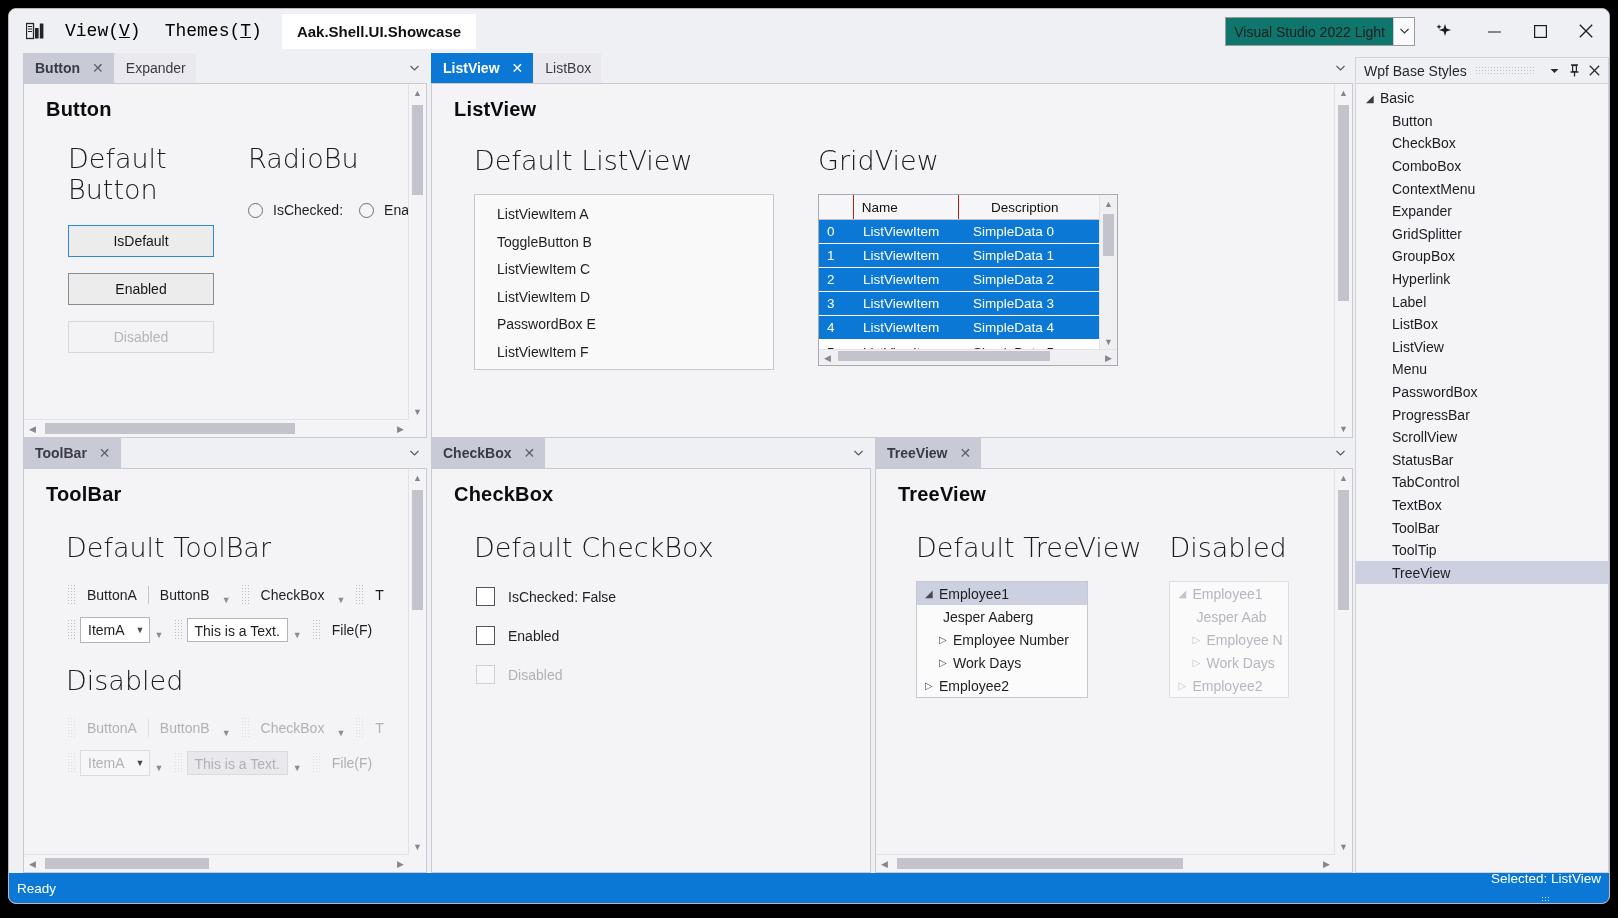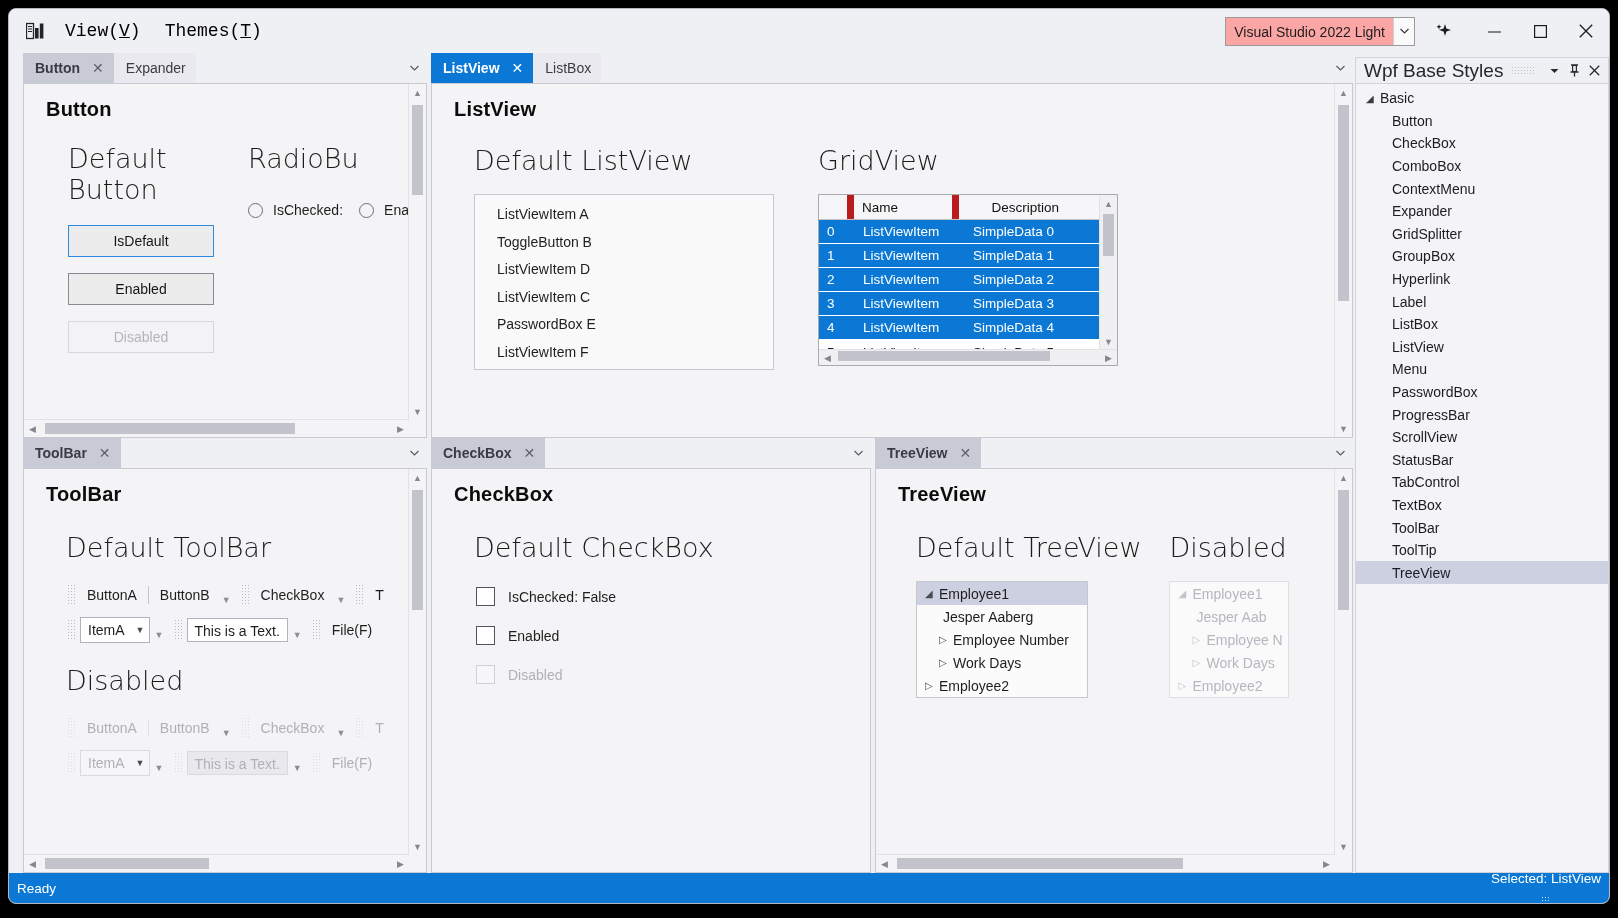--- a/index.html
+++ b/index.html
@@ -28,21 +28,21 @@
   .menu-item{
     padding:6px 12px;font-size:18px;color:#000000;cursor:default;font-family:Liberation Mono, monospace;
   }
   .menu-item .ul{text-decoration:underline;}
   #apptitle{
     margin-left:8px;background:#ffffff;font-weight:bold;font-size:15px;
     padding:8px 14px;color:#111;border:1px solid #ffffff;
   }
   #tb-right{margin-left:auto;display:flex;align-items:center;height:100%;}
   .theme-combo{
-    display:flex;align-items:stretch;border:1px solid #9a9a9a;background:#fca5a5;height:27px;
+    display:flex;align-items:stretch;border:1px solid #9a9a9a;background:#0f766e;height:27px;
     font-size:14px;
   }
   .theme-combo .tc-text{padding:3px 8px 0 8px;white-space:nowrap;line-height:22px;}
   .theme-combo .tc-arrow{
     width:20px;border-left:1px solid #cfcfcf;display:flex;align-items:center;justify-content:center;
     background:#fafafa;
   }
   .tb-btn{
     width:46px;height:44px;display:flex;align-items:center;justify-content:center;
     font-size:15px;color:#1b1b1b;
@@ -120,21 +120,21 @@
     padding:6px 0 0 12px;font-size:14px;
   }
   .lv-box .lvi{padding:2px 0 2px 10px;line-height:1.68;}
   
   .gv{
     border:1px solid #a9a9b2;background:#fff;box-sizing:border-box;position:relative;
     font-size:13px;overflow:hidden;
   }
   .gv-head{display:flex;height:24px;background:#f6f6f8;border-bottom:1px solid #c2c2ca;}
   .gv-head div{
-    display:flex;align-items:center;padding-left:8px;border-right:7px solid #b91c1c;
+    display:flex;align-items:center;padding-left:8px;border-right:1px solid #b91c1c;
     box-sizing:border-box;font-size:13.5px;color:#111;
   }
   .gv-row{display:flex;height:24px;align-items:center;box-sizing:border-box;}
   .gv-row.sel{background:#0a78d4;color:#fff;border-bottom:1px solid #ffffff;}
   .gv-row div{padding-left:8px;box-sizing:border-box;font-size:13.5px;white-space:nowrap;overflow:hidden;}
   .c0{width:36px;}
   .c1{width:110px;}
   .c2{width:140px;}
   
   .tv{
@@ -166,21 +166,21 @@
   .dis .grip{background-image:radial-gradient(#dcdce3 38%,transparent 40%);}
   
   #rightpane{
     flex:0 0 254px;display:flex;flex-direction:column;min-height:0;
     background:#eff0f3;box-sizing:border-box;padding-top:4px;
   }
   #rp-head{
     height:26px;flex:0 0 26px;display:flex;align-items:center;background:#eff0f3;
     border:1px solid #d2d2da;border-bottom:none;box-sizing:border-box;padding:0 4px 0 8px;
   }
-  #rp-title{font-size:19px;color:#262630;}
+  #rp-title{font-size:14px;color:#262630;}
   #rp-grip{flex:1 1 auto;height:9px;margin:0 8px;
     background-image:radial-gradient(#c0c0ca 38%,transparent 40%);background-size:3px 3px;}
   .rp-btn{width:20px;height:22px;display:flex;align-items:center;justify-content:center;font-size:11px;color:#33333c;}
   #rp-body{
     flex:1 1 auto;min-height:0;background:#f4f4f6;border:1px solid #d2d2da;box-sizing:border-box;
     overflow:hidden;padding-top:3px;font-size:14px;
   }
   .rp-node{height:22.6px;display:flex;align-items:center;padding-left:10px;color:#1b1b24;}
   .rp-node.child{padding-left:36px;}
   .rp-node.sel{background:#ccd0e0;}
@@ -205,20 +205,21 @@
         <rect x="0.5" y="1.5" width="7" height="15" fill="none" stroke="#23232b" stroke-width="1.3"></rect>
         <line x1="2" y1="4.5" x2="6" y2="4.5" stroke="#23232b" stroke-width="1.1"></line>
         <line x1="2" y1="7" x2="6" y2="7" stroke="#23232b" stroke-width="1.1"></line>
         <line x1="2" y1="9.5" x2="6" y2="9.5" stroke="#23232b" stroke-width="1.1"></line>
         <rect x="9" y="6" width="3.6" height="10.5" fill="#23232b"></rect>
         <rect x="13.8" y="1.5" width="3.6" height="15" fill="#23232b"></rect>
       </svg>
     </div>
     <div class="menu-item">View(<span class="ul">V</span>)</div>
     <div class="menu-item">Themes(<span class="ul">T</span>)</div>
+    <div id="apptitle">Aak.Shell.UI.Showcase</div>
 
     <div id="tb-right">
       <div class="theme-combo">
         <div class="tc-text">Visual Studio 2022 Light</div>
         <div class="tc-arrow">
           <svg width="9" height="6" viewBox="0 0 9 6">
               <path d="M0.5 1 L4.5 5 L8.5 1" fill="none" stroke="#3a3a44" stroke-width="1.2"></path>
             </svg>
         </div>
       </div>
@@ -338,22 +339,22 @@
           <div class="pane-body">
             <div class="pane-content">
               <div class="pane-h1">ListView</div>
 
               <div style="display:flex;gap:44px;margin-top:24px;padding-left:20px;">
                 <div>
                   <div class="pane-h2">Default ListView</div>
                   <div class="lv-box" style="width:300px;height:176px;margin-top:18px;">
                     <div class="lvi">ListViewItem A</div>
                     <div class="lvi">ToggleButton B</div>
+                    <div class="lvi">ListViewItem C</div>
                     <div class="lvi">ListViewItem D</div>
-                    <div class="lvi">ListViewItem C</div>
                     <div class="lvi">PasswordBox E</div>
                     <div class="lvi">ListViewItem F</div>
                   </div>
                 </div>
 
                 <div>
                   <div class="pane-h2">GridView</div>
                   <div class="gv" style="width:300px;height:172px;margin-top:18px;">
                     <div class="gv-head">
                       <div class="c0"></div>

